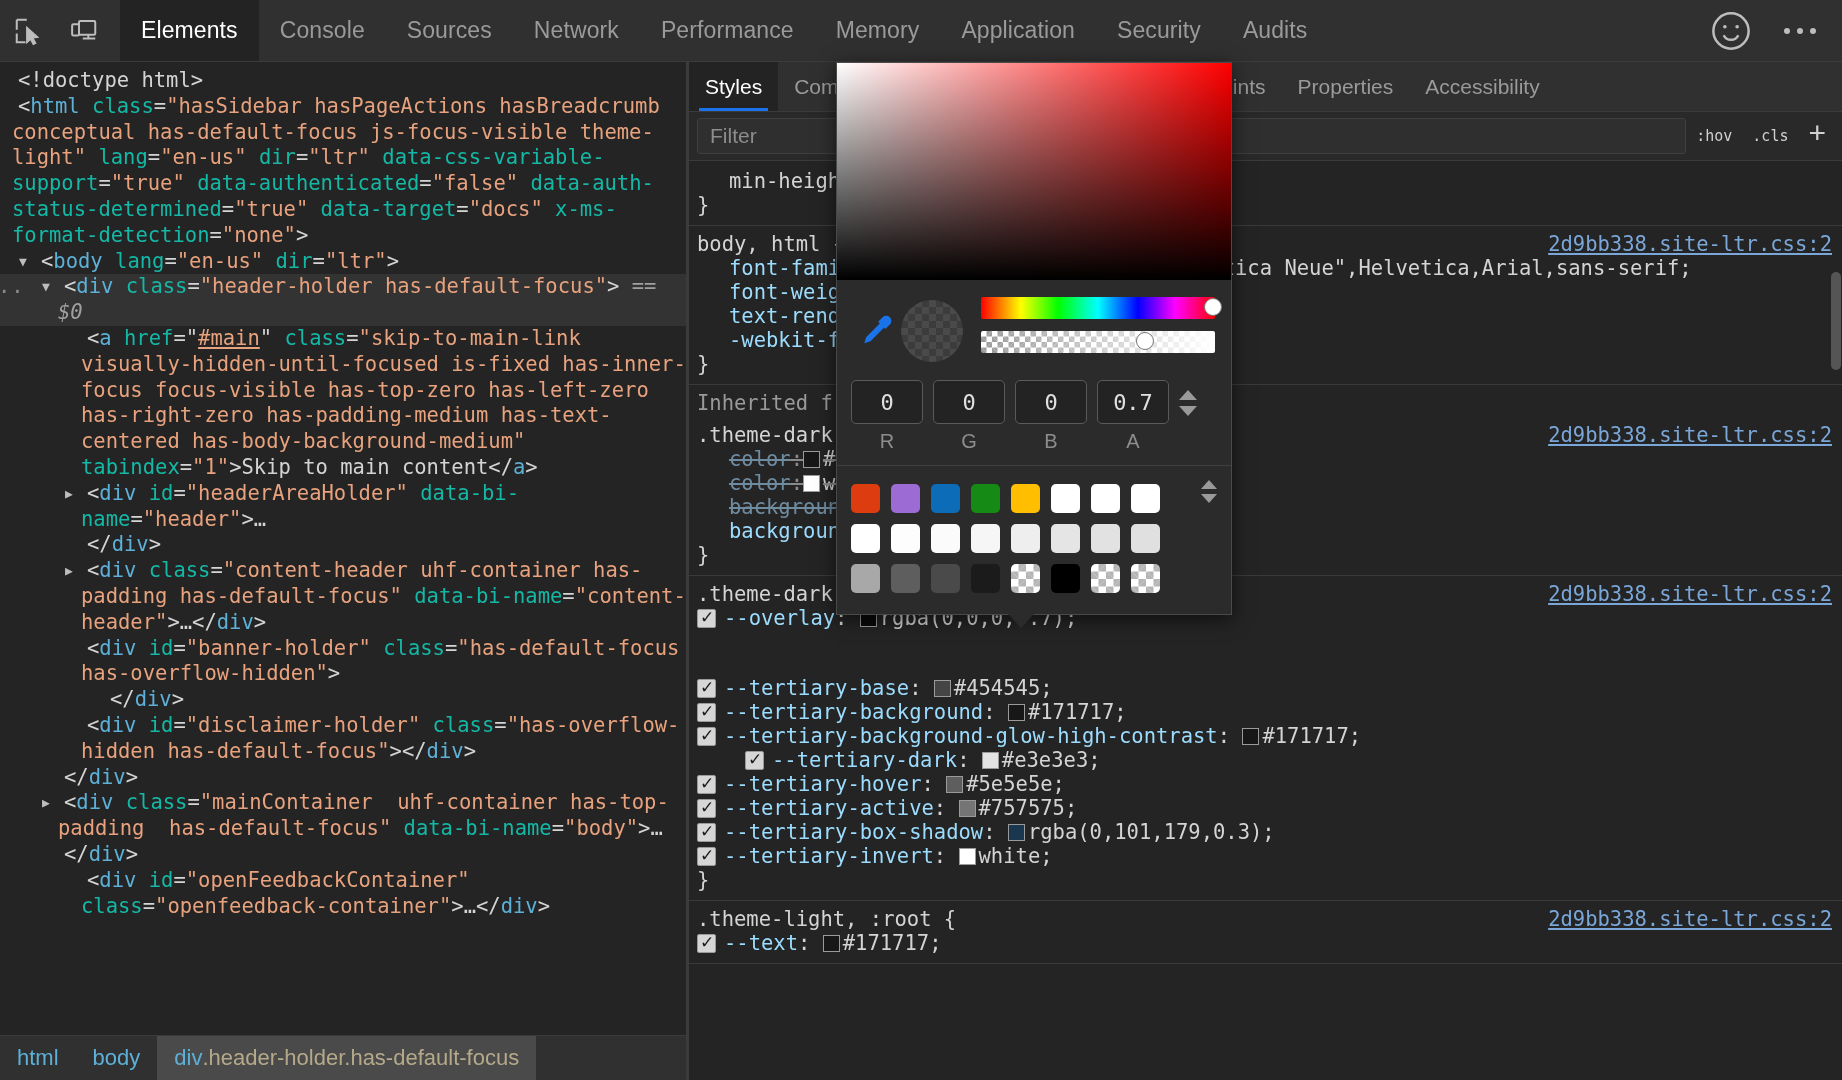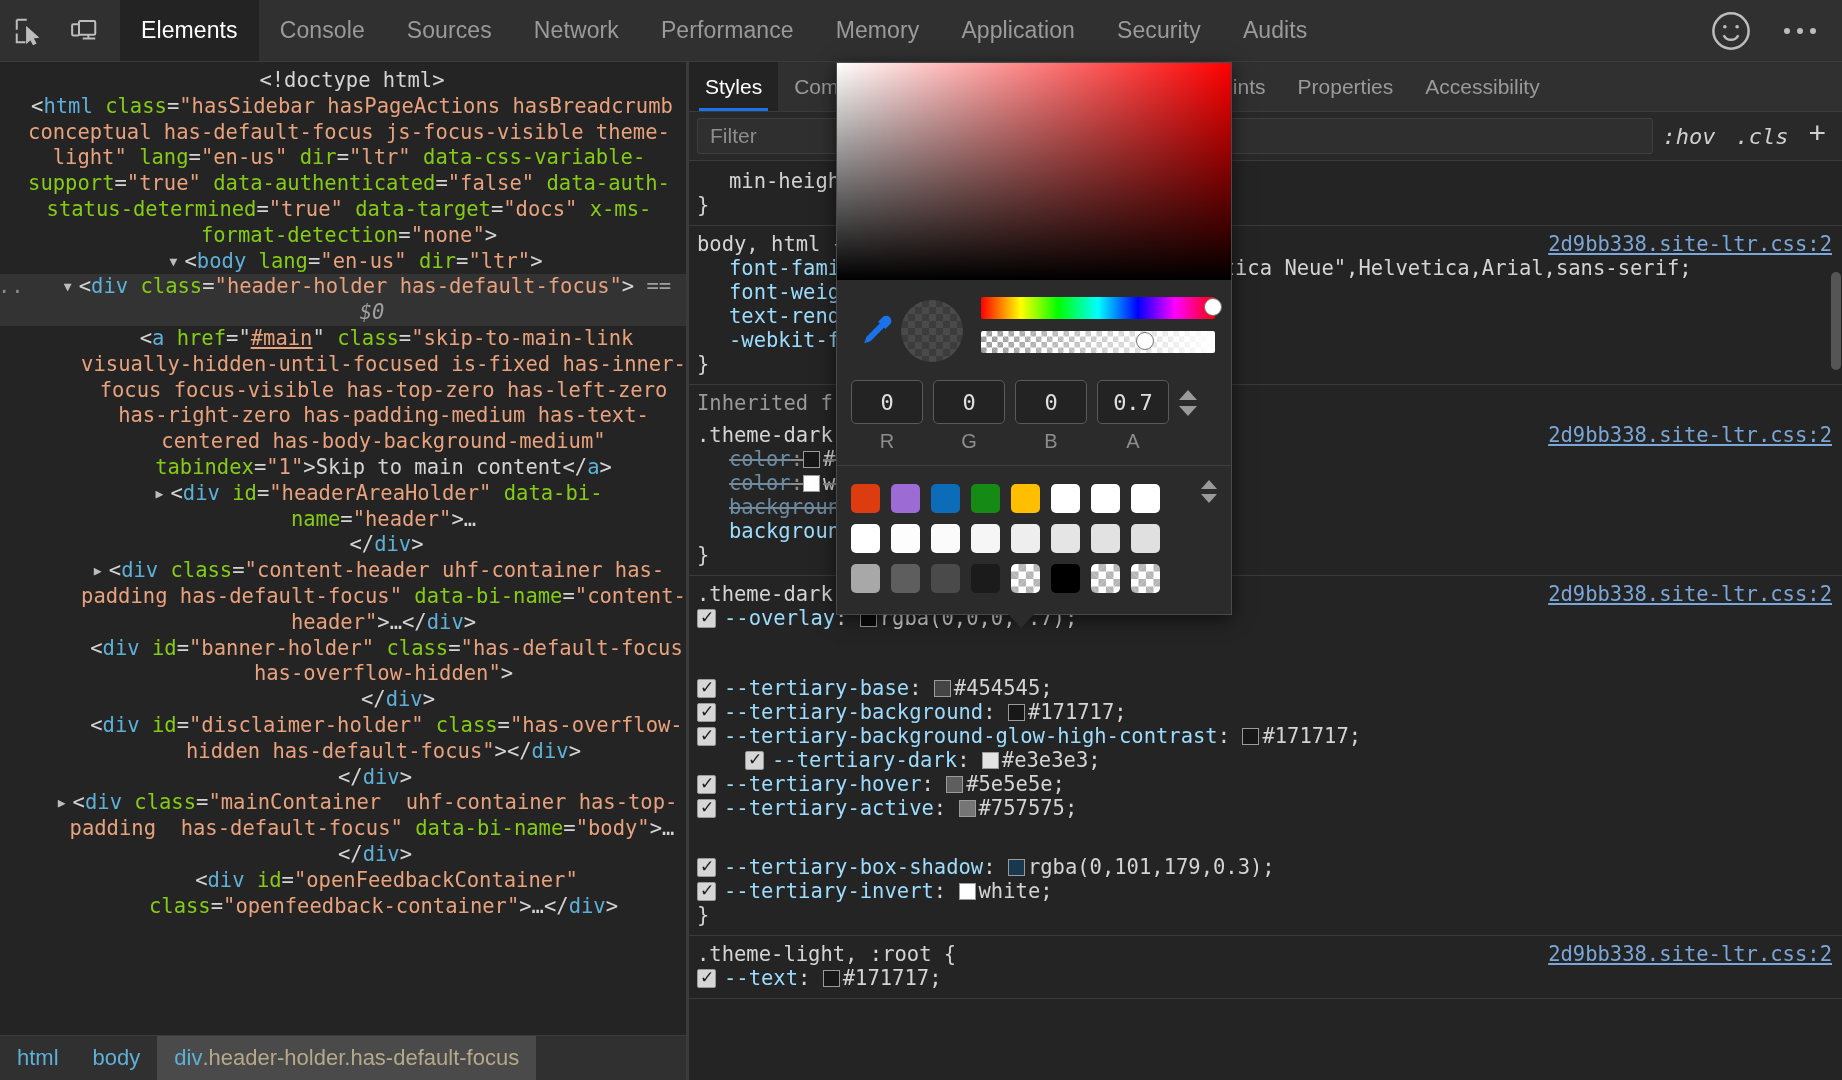--- a/index.html
+++ b/index.html
@@ -37,26 +37,26 @@
   .dots i { width: 6px; height: 6px; border-radius: 50%; background: #bdbdbd; display:block;}
 
   
   #dompanel {
     position: absolute; left: 0; top: 62px; width: 686px; height: 973px;
     background: #242424; overflow: hidden;
     font-family: "DejaVu Sans Mono", "Liberation Mono", monospace;
     font-size: 20.5px; line-height: 25.8px;
     padding: 6px 0 0 0;
   }
-  #domtree { position: relative; padding-left: 0px; text-align: center; }
+  #domtree { position: relative; padding-left: 0px; }
   .dline { position: relative; white-space: pre-wrap; color: #d4d4d4;
            padding-left: 12px; }
   .dline.sel { background: #333333; }
   .tagname { color: #5db0d7; }
-  .attrname { color: #84cc16; }
+  .attrname { color: #14b8a6; }
   .attrval  { color: #e8a27d; }
   .punct    { color: #d4d4d4; }
   .txtnode  { color: #d4d4d4; }
   .linkval  { color: #e8a27d; text-decoration: underline; }
   .eq0      { color: #a0a0a0; font-style: italic; }
   .arrow {
     display: inline-block; width: 14px; color: #bdbdbd; font-size: 13px;
     vertical-align: 2px;
   }
   .arrow.none { color: transparent; }
@@ -90,22 +90,22 @@
     height: 49px; display: flex; align-items: center; background: #292929;
     border-bottom: 1px solid #3b3b3b; padding: 0 8px;
   }
   #filterbox {
     flex: 1 1 auto; height: 36px; background: #2f2f2f; border: 1px solid #3f3f3f;
     border-radius: 3px; display: flex; align-items: center; padding: 0 12px;
     font-size: 21px; color: #8d8d8d;
     font-family: "Liberation Sans", sans-serif;
   }
   .frbtn {
-    font-family: "DejaVu Sans Mono", monospace; font-size: 22px; color: #d0d0d0;
-    padding: 0 10px; cursor: pointer; font-style: italic;
+    font-family: "DejaVu Sans Mono", monospace; font-size: 15px; color: #d0d0d0;
+    padding: 0 10px; cursor: pointer;
   }
   .frplus { font-size: 30px; color: #d0d0d0; padding: 0 8px 6px 10px; cursor: pointer; line-height: 1;}
 
   #cssbody {
     position: relative; height: 919px; overflow: hidden;
     font-family: "DejaVu Sans Mono", "Liberation Mono", monospace;
     font-size: 20.5px; line-height: 24px; color: #d4d4d4;
     padding-top: 2px;
   }
   .ruleblock { padding: 6px 0 8px 0; border-bottom: 1px solid #3a3a3a; position: relative; }
@@ -385,21 +385,21 @@
       </div>
       <div class="ruleblock">
         <div class="cssline" style="position: relative;">.theme-dark, .theme-light, :root {<span class="srclink">2d9bb338.site-ltr.css:2</span></div>
         <div class="cssline ind" style="padding-left: 8px;"><span class="ckbox"></span><span class="prop">--overlay</span>: <span class="swatch" style="background: rgba(0, 0, 0, 0.7);"></span><span class="val">rgba(0,0,0,0.7);</span></div>
         <div class="cssline ind" style="padding-left: 8px; margin-top: 46px;"><span class="ckbox"></span><span class="prop">--tertiary-base</span>: <span class="swatch" style="background: rgb(69, 69, 69);"></span><span class="val">#454545;</span></div>
         <div class="cssline ind" style="padding-left: 8px;"><span class="ckbox"></span><span class="prop">--tertiary-background</span>: <span class="swatch" style="background: rgb(23, 23, 23);"></span><span class="val">#171717;</span></div>
         <div class="cssline ind" style="padding-left: 8px;"><span class="ckbox"></span><span class="prop">--tertiary-background-glow-high-contrast</span>: <span class="swatch" style="background: rgb(23, 23, 23);"></span><span class="val">#171717;</span></div>
         <div class="cssline ind" style="padding-left: 8px; margin-left: 48px;"><span class="ckbox"></span><span class="prop">--tertiary-dark</span>: <span class="swatch" style="background: rgb(227, 227, 227);"></span><span class="val">#e3e3e3;</span></div>
         <div class="cssline ind" style="padding-left: 8px;"><span class="ckbox"></span><span class="prop">--tertiary-hover</span>: <span class="swatch" style="background: rgb(94, 94, 94);"></span><span class="val">#5e5e5e;</span></div>
         <div class="cssline ind" style="padding-left: 8px;"><span class="ckbox"></span><span class="prop">--tertiary-active</span>: <span class="swatch" style="background: rgb(117, 117, 117);"></span><span class="val">#757575;</span></div>
-        <div class="cssline ind" style="padding-left: 8px; margin-top: 35px;"><span class="ckbox"></span><span class="prop">--tertiary-box-shadow</span>: <span class="swatch" style="background: rgba(0, 101, 179, 0.3);"></span><span class="val">rgba(0,101,179,0.3);</span></div>
+        <div class="cssline ind" style="padding-left: 8px;"><span class="ckbox"></span><span class="prop">--tertiary-box-shadow</span>: <span class="swatch" style="background: rgba(0, 101, 179, 0.3);"></span><span class="val">rgba(0,101,179,0.3);</span></div>
         <div class="cssline ind" style="padding-left: 8px;"><span class="ckbox"></span><span class="prop">--tertiary-invert</span>: <span class="swatch" style="background: rgb(255, 255, 255);"></span><span class="val">white;</span></div>
         <div class="cssline">}</div>
       </div>
       <div class="ruleblock">
         <div class="cssline" style="position: relative;">.theme-light, :root {<span class="srclink">2d9bb338.site-ltr.css:2</span></div>
         <div class="cssline ind" style="padding-left: 8px;"><span class="ckbox"></span><span class="prop">--text</span>: <span class="swatch" style="background: rgb(23, 23, 23);"></span><span class="val">#171717;</span></div>
       </div>
     </div>
   <div id="sbar"></div>
 </div>

